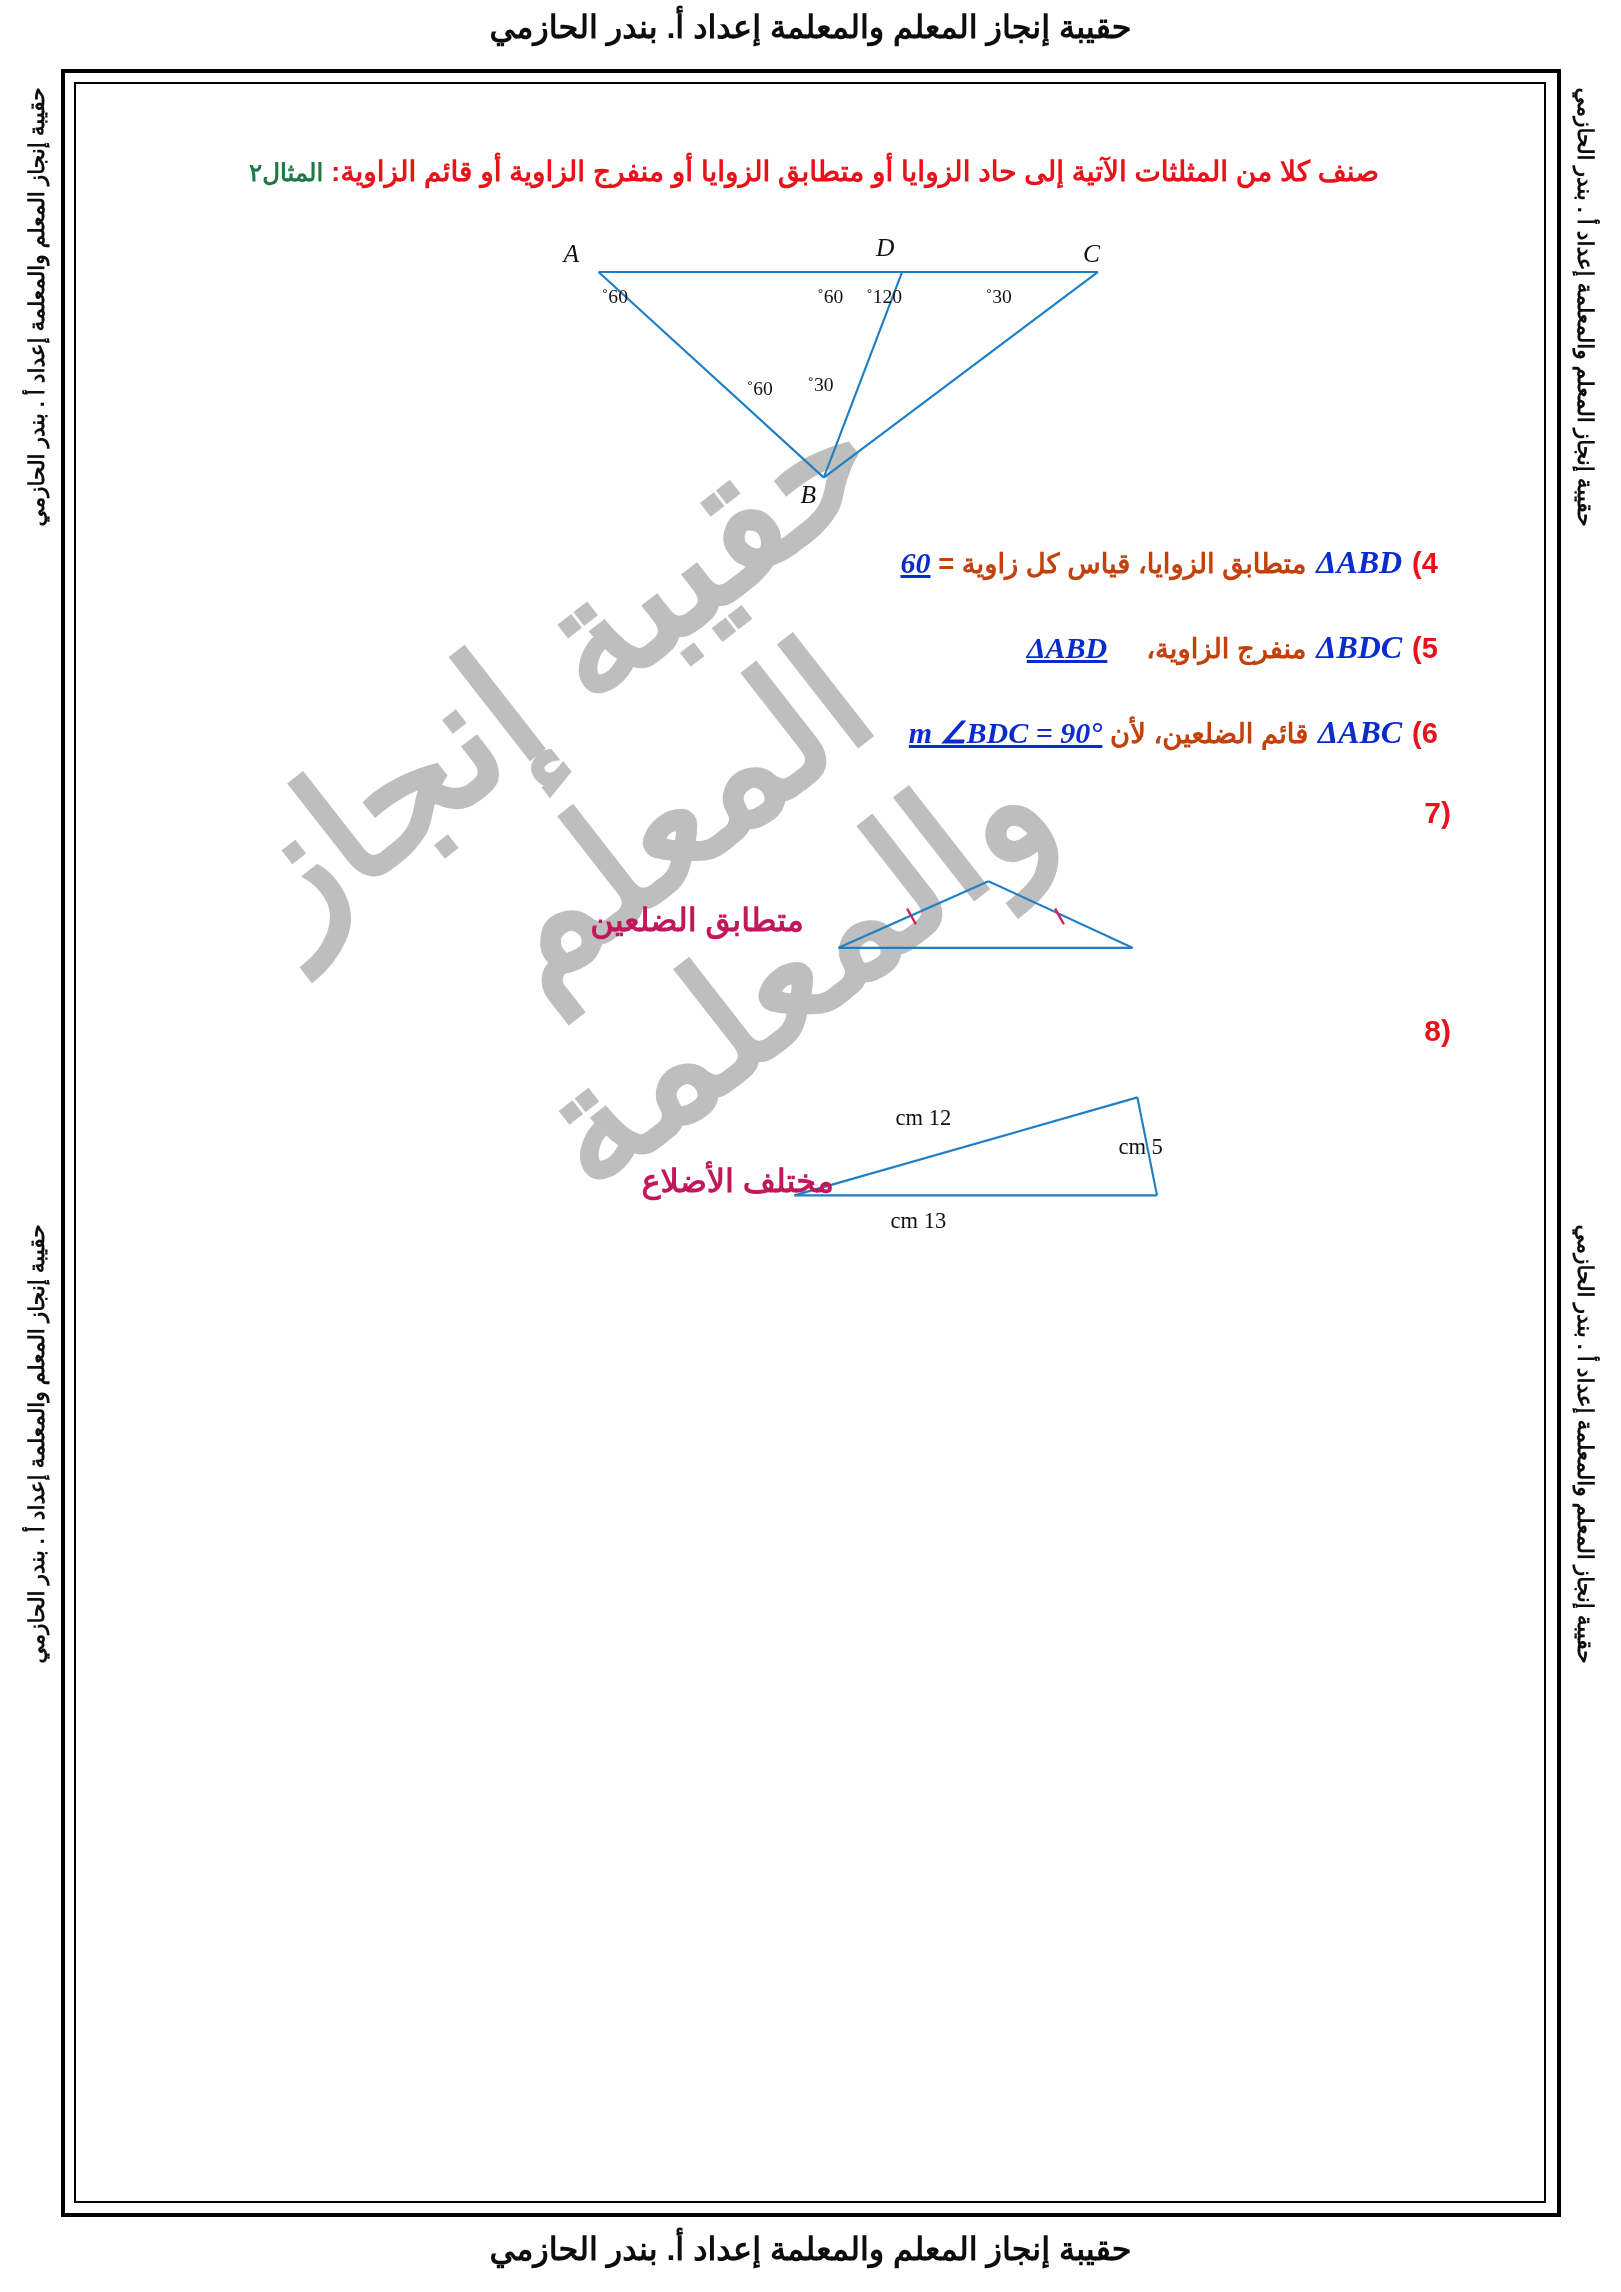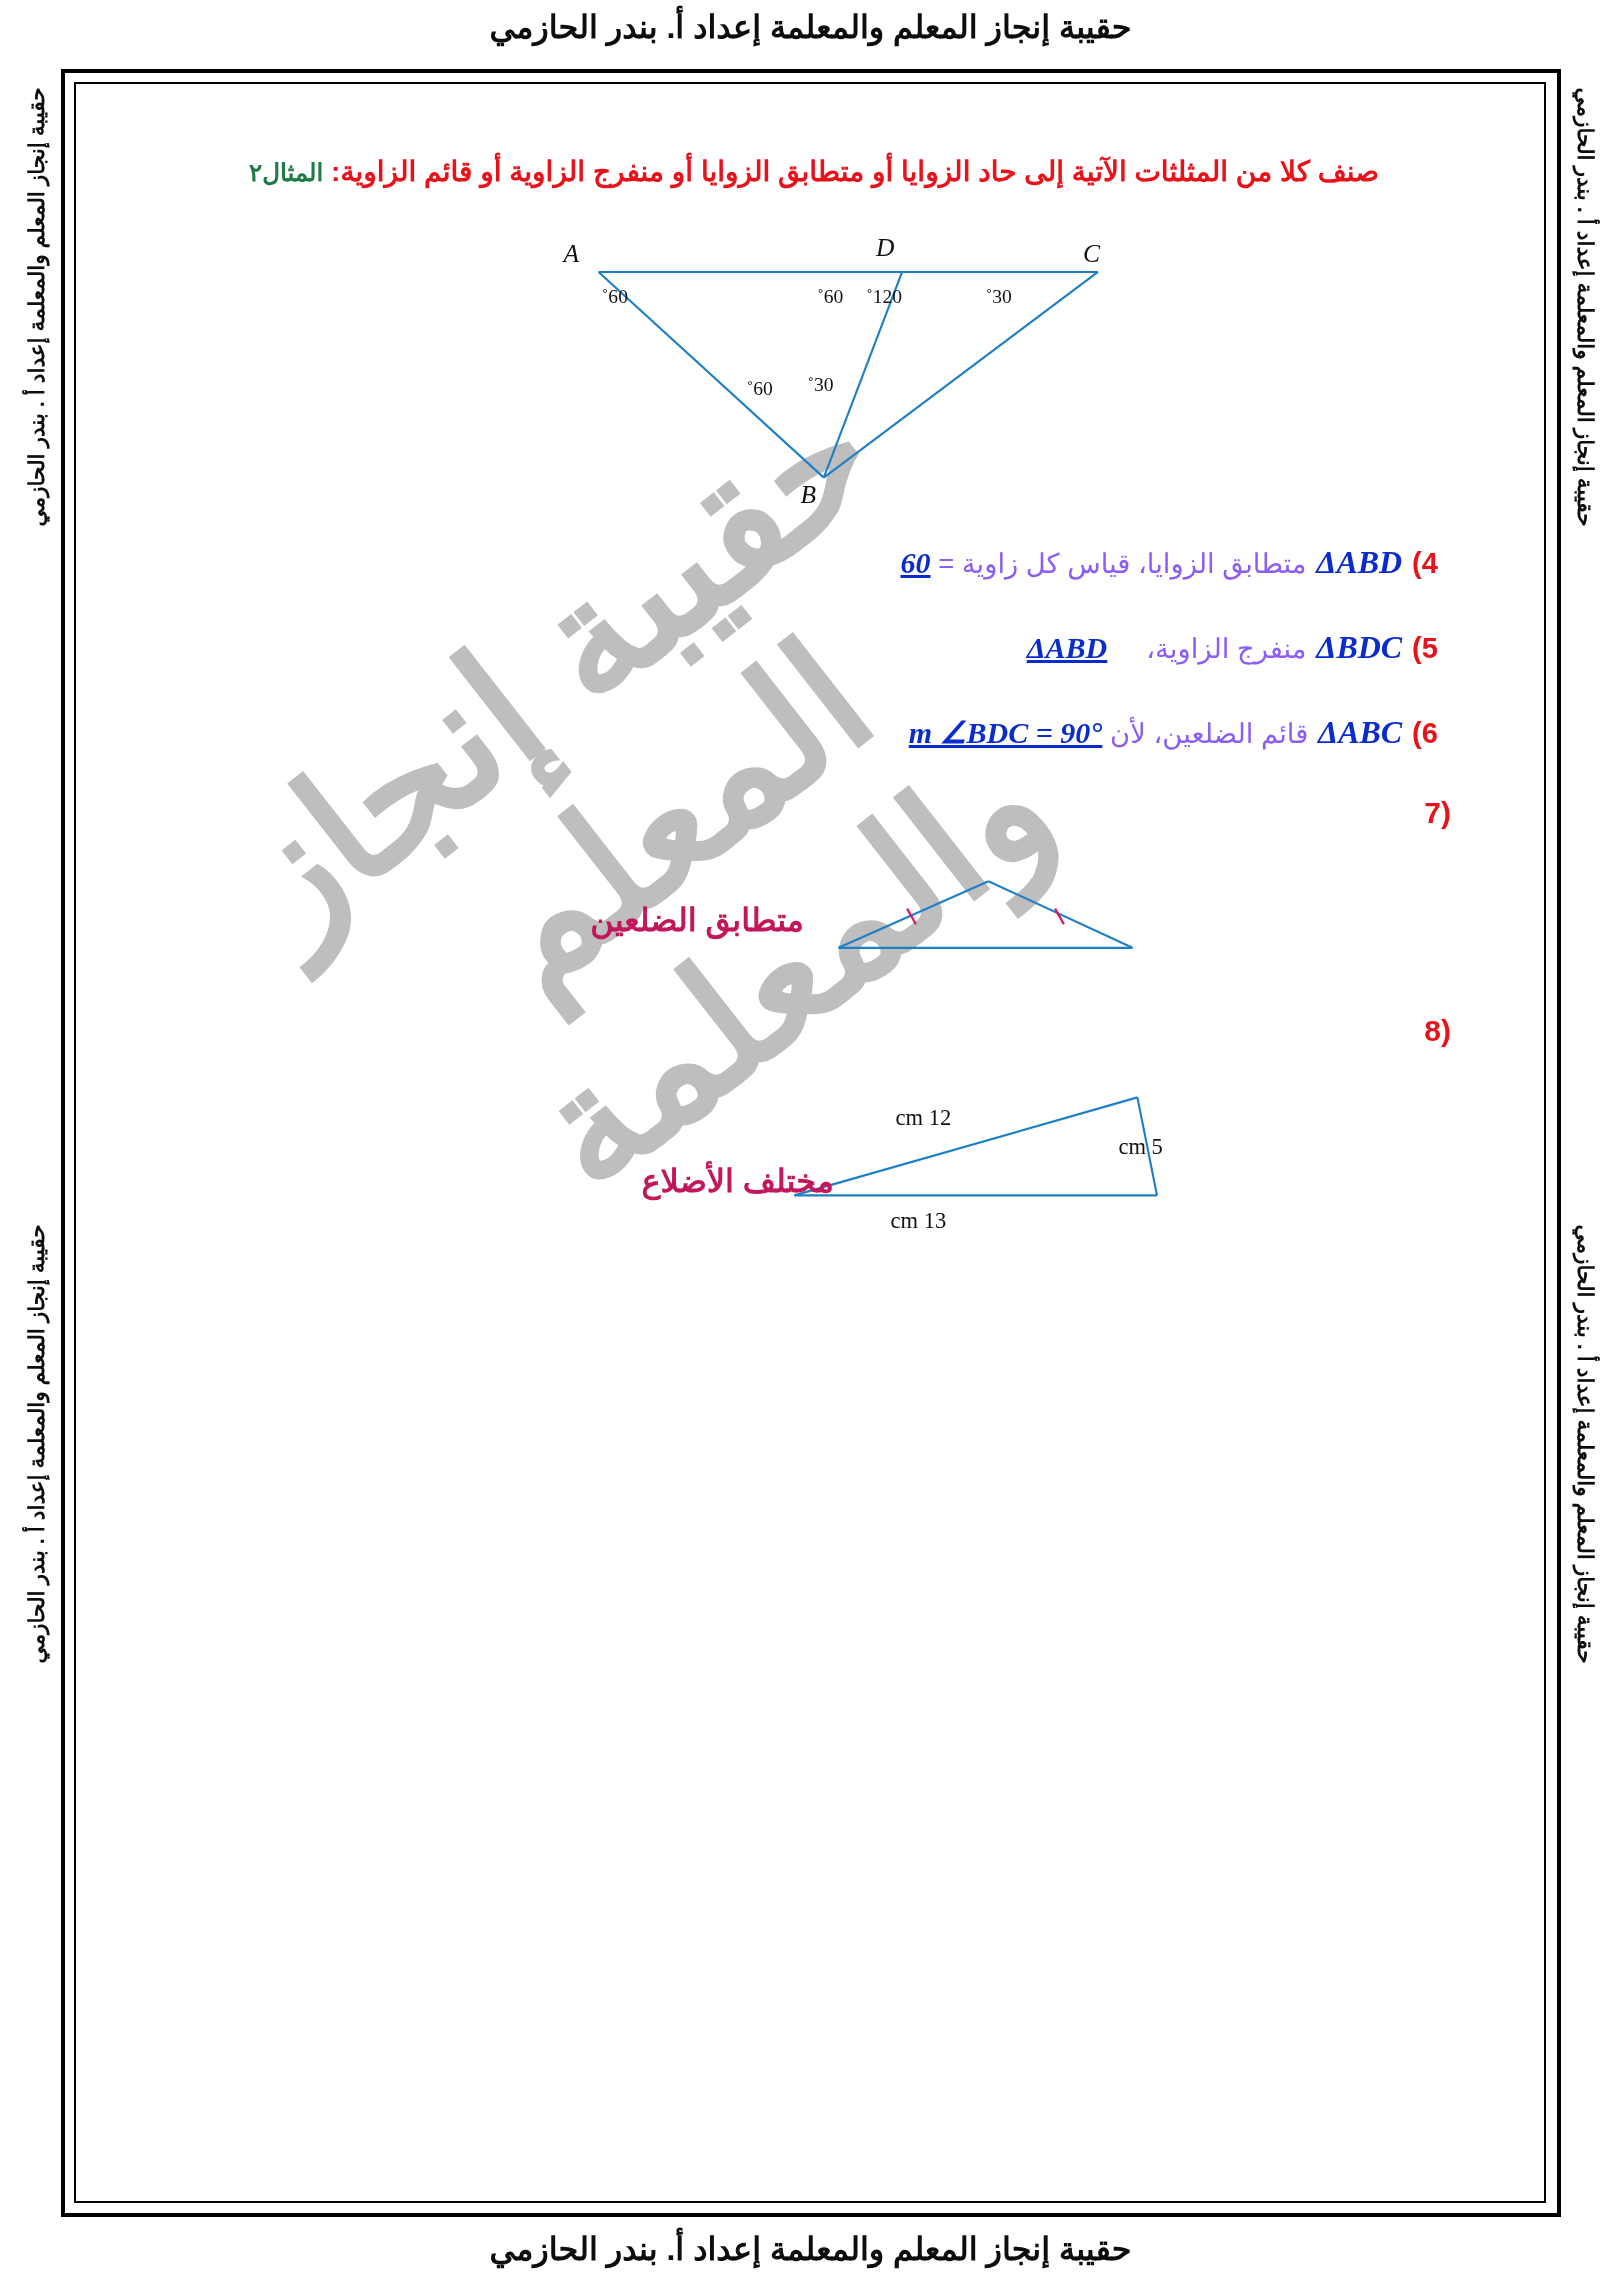--- a/index.html
+++ b/index.html
@@ -158,22 +158,22 @@
     font-style: italic;
     font-weight: bold;
     font-size: 32px;
     color: #0a2ccc;
     padding: 0 9.8px;
     white-space: nowrap;
   }
   .answer-text {
     font-family: "Liberation Sans", sans-serif;
     font-size: 27.4px;
-    color: #8b5cf6;
-    font-weight: normal;
+    color: #c2410c;
+    font-weight: bold;
     white-space: nowrap;
     margin-top: 19px;
   }
   .answer-math {
     font-family: "Liberation Serif", serif;
     font-style: italic;
     font-weight: bold;
     font-size: 30px;
     color: #0a2ccc;
     white-space: nowrap;

